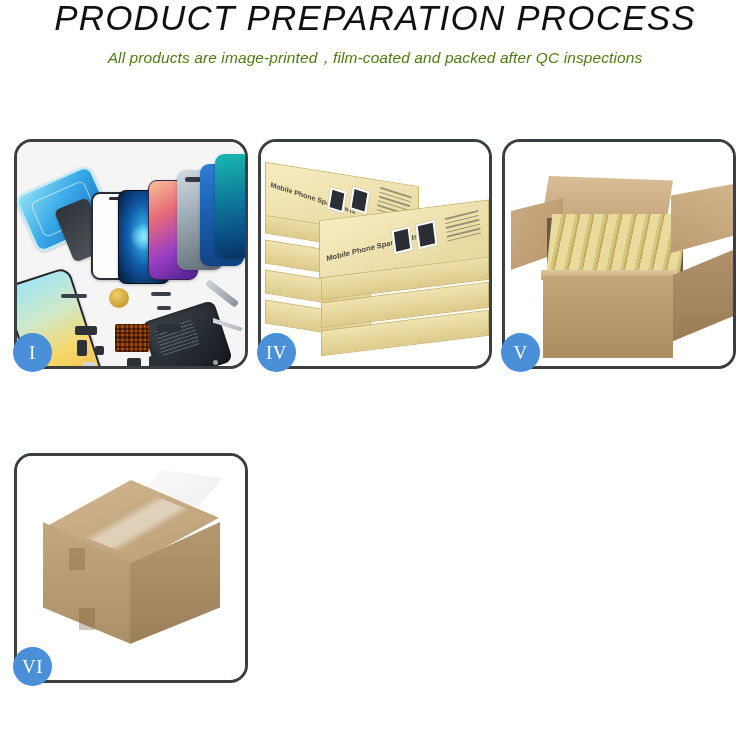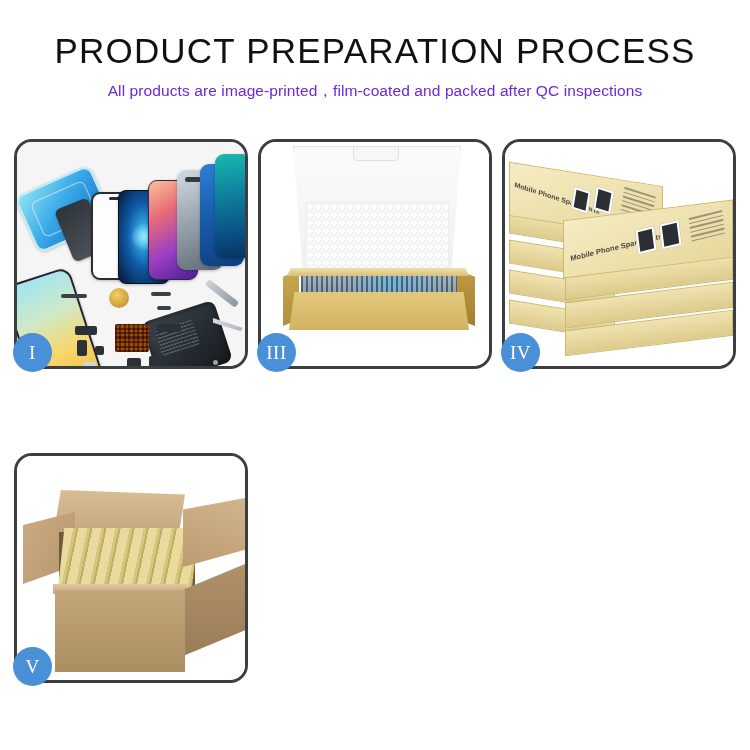--- a/index.html
+++ b/index.html
@@ -5,28 +5,28 @@
   html,body{margin:0;padding:0;}
   body{
     width:750px;height:750px;
     background:#ffffff;
     font-family:"Liberation Sans", sans-serif;
     overflow:hidden;
   }
   .page{position:relative;width:750px;height:750px;}
 
   
-  .header{padding-top:33px;text-align:center;}
+  .header{text-align:center;font-style:italic;}
   .title{
     font-size:35px;letter-spacing:1.2px;color:#111;
     font-weight:400;line-height:1.05;
     font-family:"Liberation Sans", sans-serif;
   }
   .subtitle{
-    margin-top:11px;font-size:15.5px;color:#6d28d9;letter-spacing:.1px;
+    margin-top:11px;font-size:15.5px;color:#4d7c0f;letter-spacing:.1px;
   }
 
   
   .grid{
     position:absolute;left:14px;top:139px;
     width:722px;
     display:grid;
     grid-template-columns:repeat(3,234px);
     grid-template-rows:repeat(2,230px);
     column-gap:10px;row-gap:84px;
@@ -379,33 +379,20 @@
           <div class="part" style="left:132px;top:214px;width:10px;height:13px;"></div>
           <div class="part" style="left:66px;top:220px;width:13px;height:16px;background:#cfd5da;"></div>
 
           <div class="screws" style="left:196px;top:218px;width:5px;height:5px;"></div>
         </div>
       </div>
       <div class="badge">I</div>
     </div>
 
 
-    <div class="panel">
-      <div class="panel-inner">
-        <div class="k3-lid"></div>
-        <div class="k3-lidtab"></div>
-        <div class="k3-foam"></div>
-        <div class="k3-side-l"></div>
-        <div class="k3-side-r"></div>
-        <div class="k3-prod"></div>
-        <div class="k3-rim"></div>
-        <div class="k3-front"></div>
-      </div>
-      <div class="badge">III</div>
-    </div>
 
     <div class="panel">
       <div class="panel-inner">
         <div class="stack">
 
           <div class="sbox" style="left:0px;top:62px;width:104px;height:22px;transform:skewY(9deg);"></div>
           <div class="sbox" style="left:0px;top:92px;width:104px;height:22px;transform:skewY(9deg);"></div>
           <div class="sbox" style="left:0px;top:122px;width:104px;height:22px;transform:skewY(9deg);"></div>
           <div class="sbox" style="left:0px;top:152px;width:104px;height:22px;transform:skewY(9deg);"></div>
 
@@ -463,15 +450,27 @@
         <div class="c5-inner"></div>
         <div class="c5-items"></div>
         <div class="c5-flapR"></div>
         <div class="c5-rim"></div>
         <div class="c5-side"></div>
         <div class="c5-front"></div>
       </div>
       <div class="badge">V</div>
     </div>
 
+    <div class="panel">
+      <div class="panel-inner">
+        <div class="c6-shadow"></div>
+        <div class="c6-top"></div>
+        <div class="c6-tape"></div>
+        <div class="c6-left"></div>
+        <div class="c6-right"></div>
+        <div class="c6-seam"></div>
+        <div class="c6-seam2"></div>
+      </div>
+      <div class="badge">VI</div>
+    </div>
 
   </div>
 </div>
 
 </body></html>

